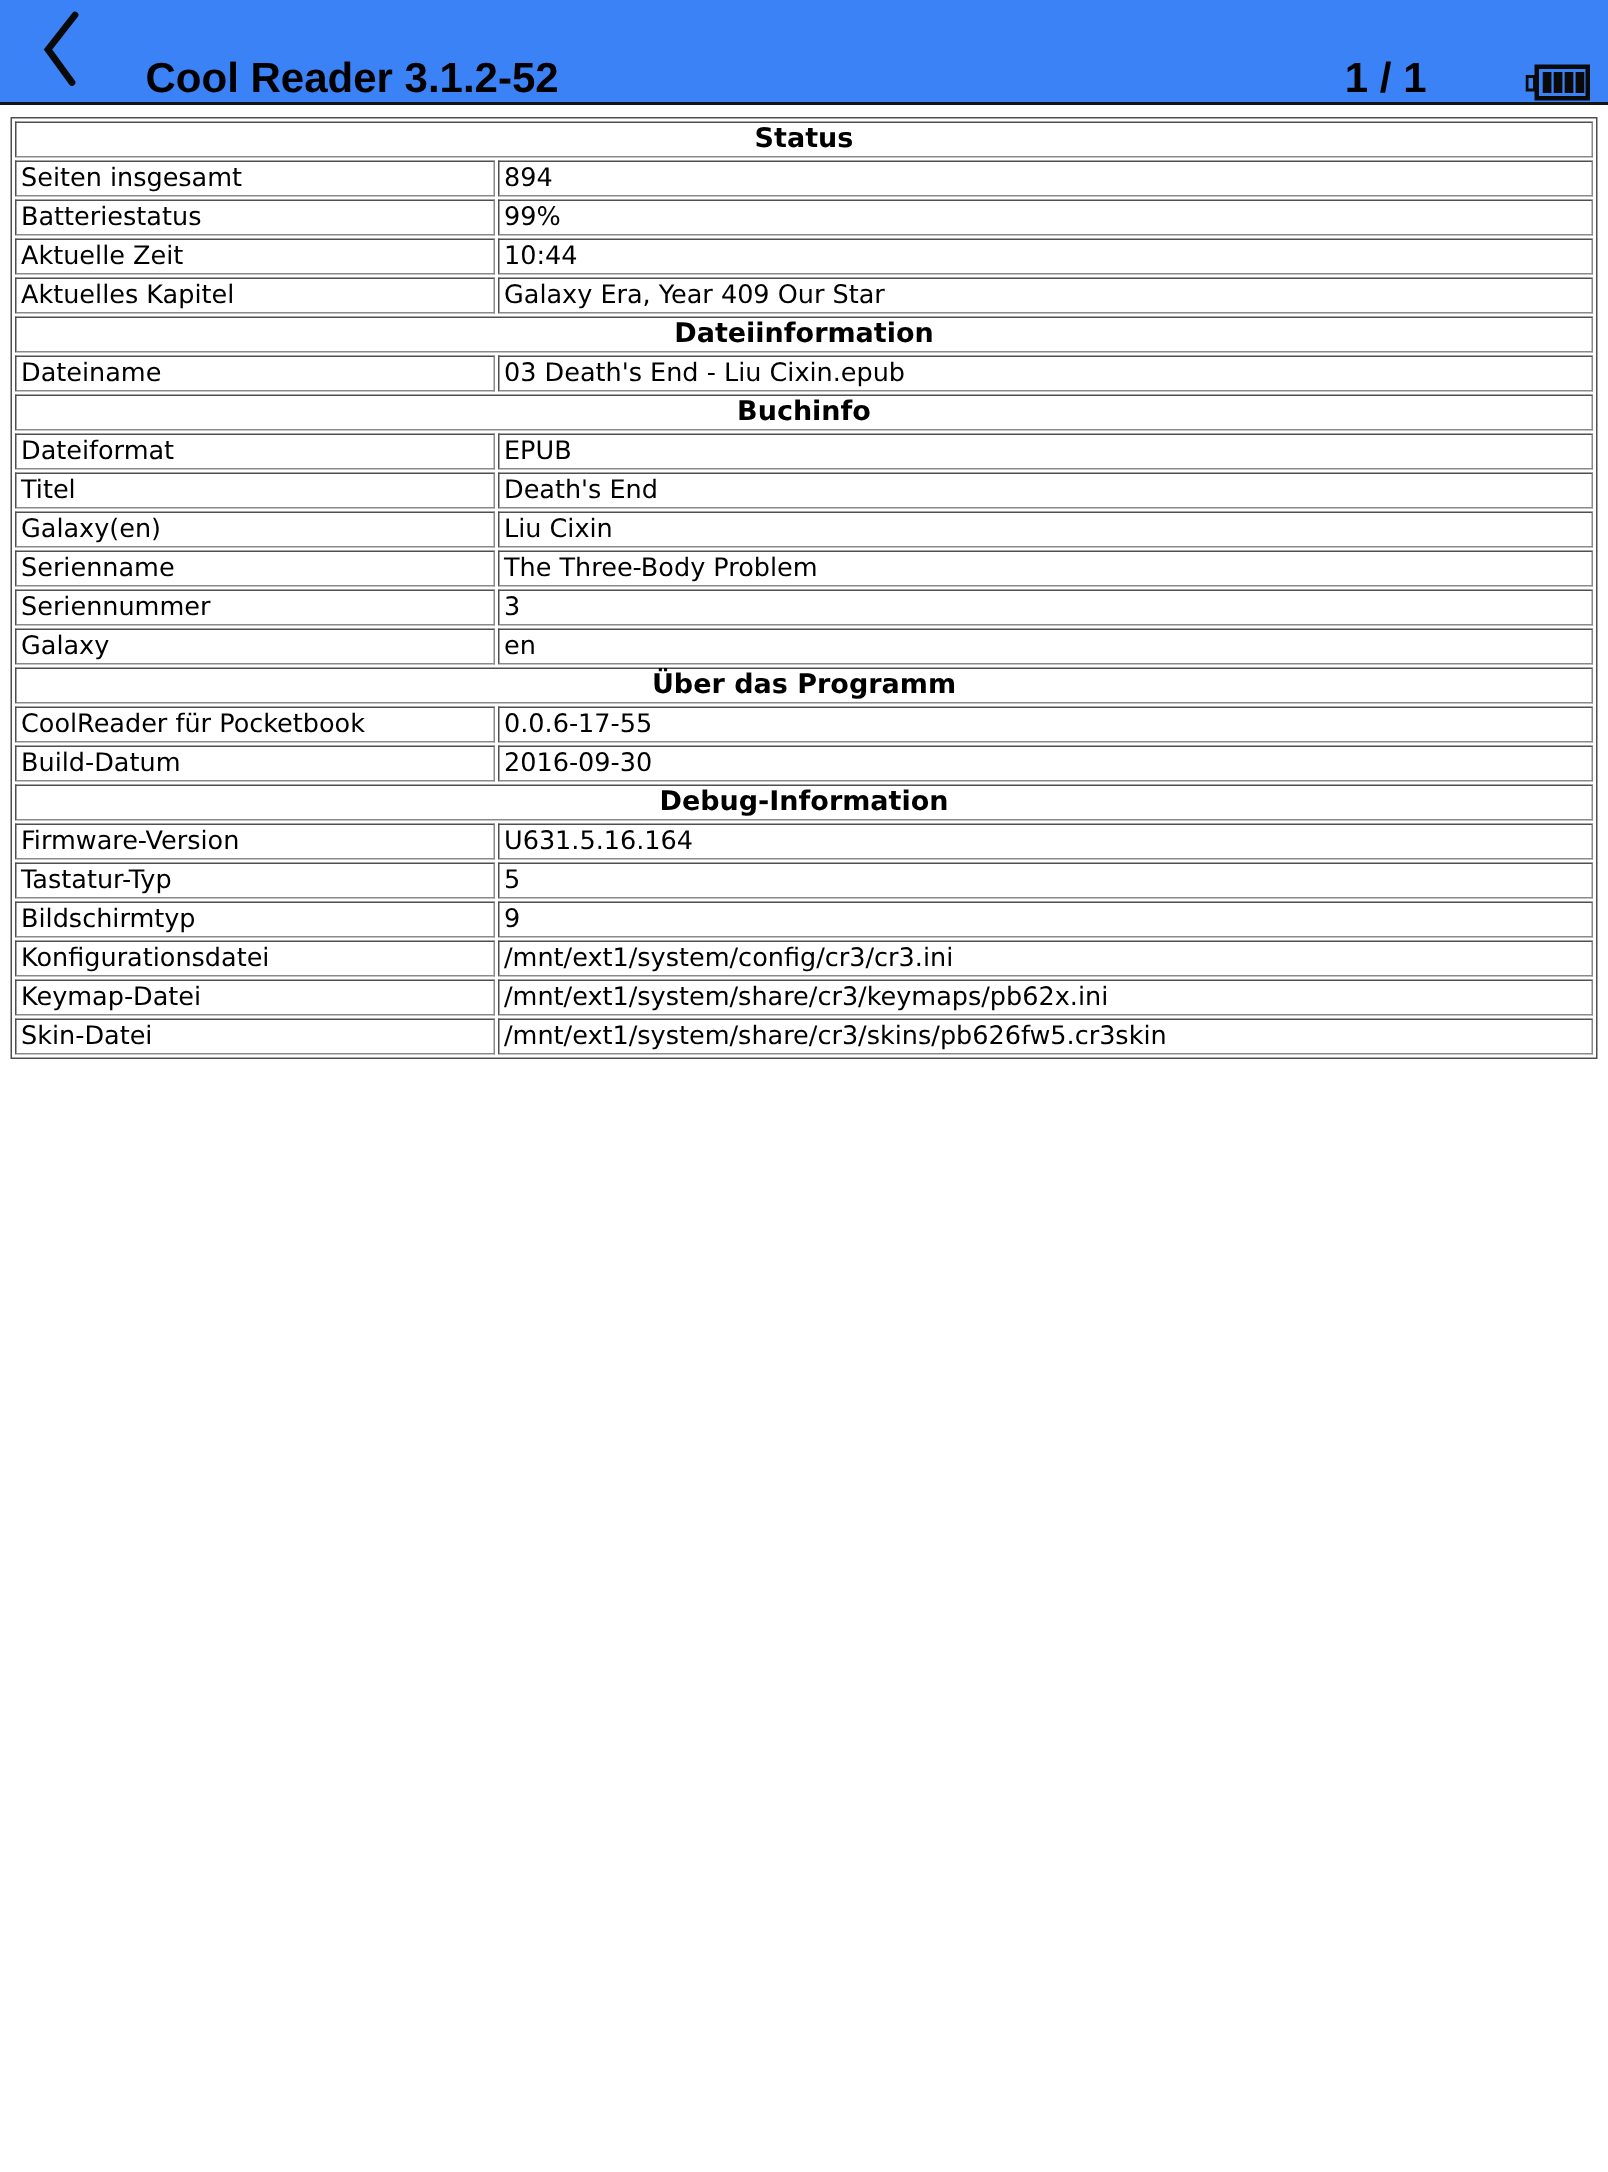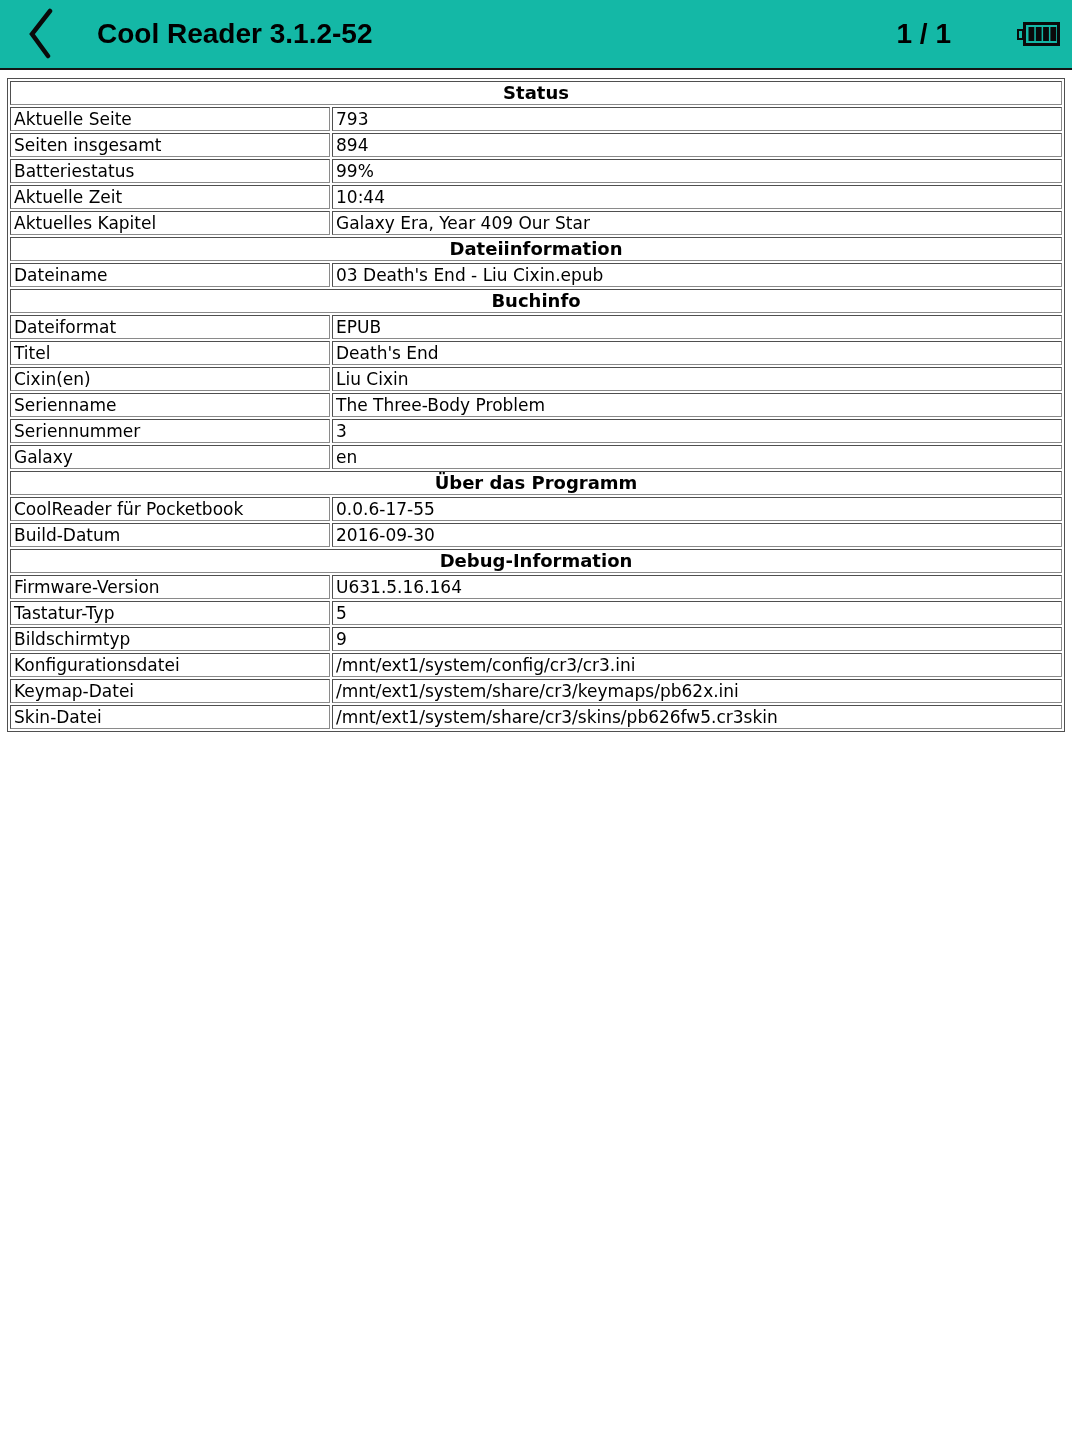--- a/index.html
+++ b/index.html
@@ -7,23 +7,23 @@
     width: 1072px; height: 1448px;
     background: #ffffff;
     font-family: "DejaVu Sans", sans-serif;
     color: #000000;
     overflow: hidden;
   }
   
   .header {
     height: 70px;
     display: flex;
-    align-items: center;
+    align-items: flex-end;
     border-bottom: 2px solid #141414;
-    background: #14b8a6;
+    background: #3b82f6;
   }
   .back-btn {
     width: 97px;
     height: 70px;
     display: flex;
     align-items: center;
     padding-left: 24px;
     cursor: pointer;
     background: transparent;
     border: none;
@@ -110,24 +110,20 @@
 <table class="info-table">
   <colgroup>
       <col class="c-label">
       <col class="c-value">
     </colgroup>
   <tbody id="table-body">
       <tr>
         <th colspan="2">Status</th>
       </tr>
       <tr>
-        <td>Aktuelle Seite</td>
-        <td>793</td>
-      </tr>
-      <tr>
         <td>Seiten insgesamt</td>
         <td>894</td>
       </tr>
       <tr>
         <td>Batteriestatus</td>
         <td>99%</td>
       </tr>
       <tr>
         <td>Aktuelle Zeit</td>
         <td>10:44</td>
@@ -148,21 +144,21 @@
       </tr>
       <tr>
         <td>Dateiformat</td>
         <td>EPUB</td>
       </tr>
       <tr>
         <td>Titel</td>
         <td>Death's End</td>
       </tr>
       <tr>
-        <td>Cixin(en)</td>
+        <td>Galaxy(en)</td>
         <td>Liu Cixin</td>
       </tr>
       <tr>
         <td>Serienname</td>
         <td>The Three-Body Problem</td>
       </tr>
       <tr>
         <td>Seriennummer</td>
         <td>3</td>
       </tr>

